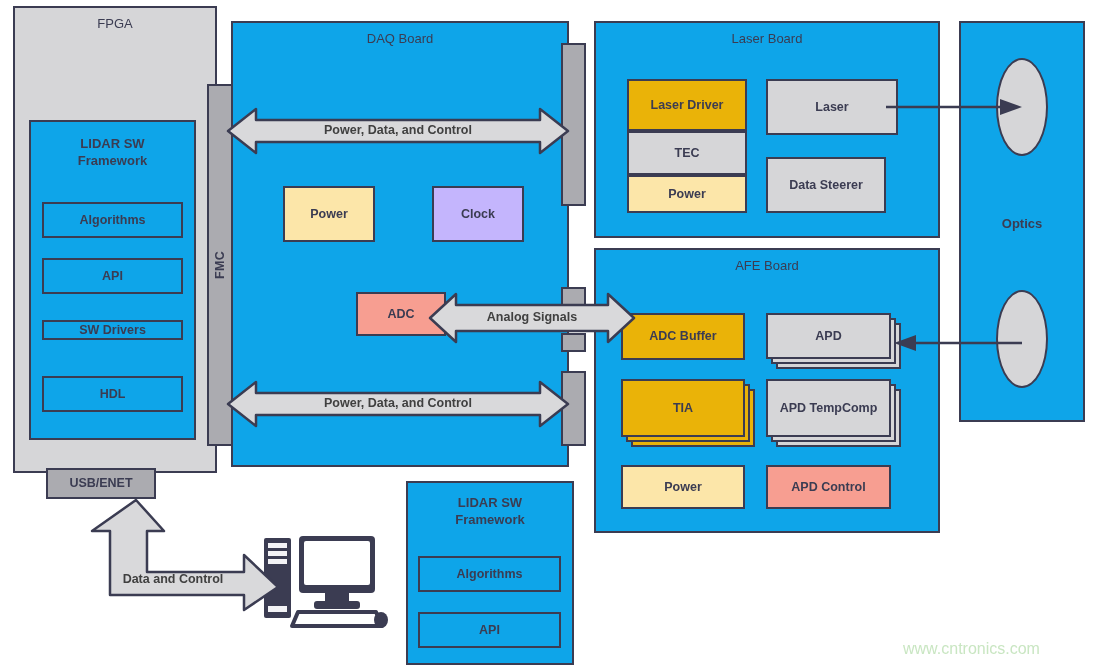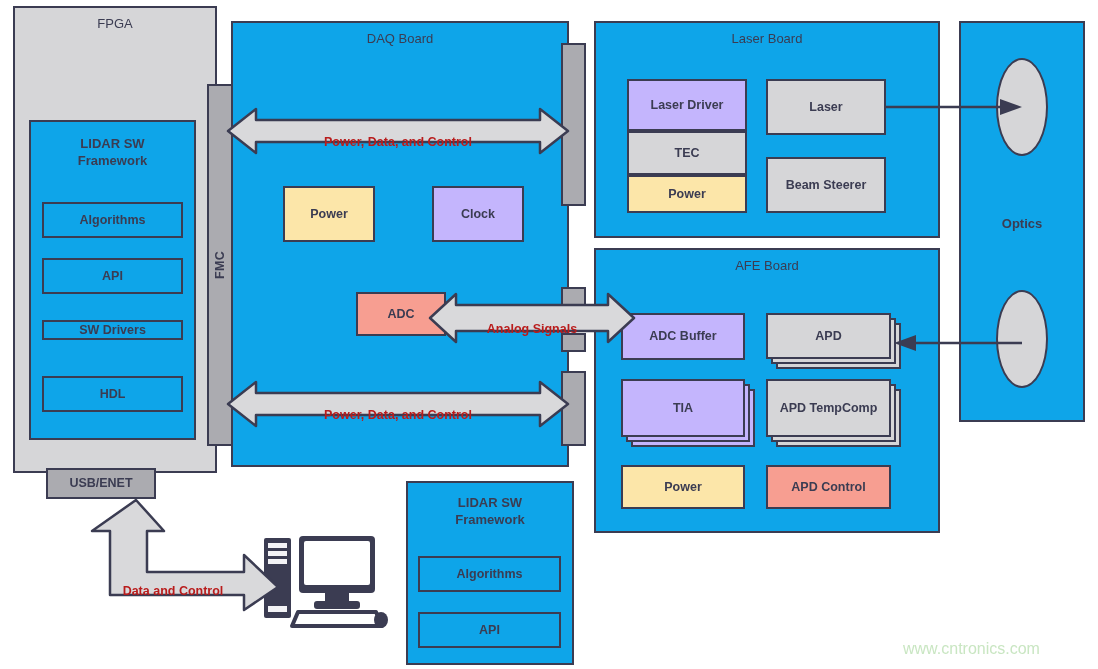--- a/index.html
+++ b/index.html
@@ -40,43 +40,42 @@
     font-size:12.5px;
     font-weight:bold;
     color:#3b3c52;
     line-height:1.2;
     box-sizing:border-box;
   }
   .c-blue{background:#0ea5e9;}
   .c-gray{background:#d6d6d8;}
   .c-conn{background:#ababb0;}
   .c-yellow{background:#fce6a9;}
-  .c-green{background:#c4b5fd;}
+  .c-green{background:#eab308;}
   .c-red{background:#f79e91;}
   .c-steel{background:#c4b5fd;}
 
   .vert-text{
     writing-mode:vertical-rl;
     transform:rotate(180deg);
     font-size:12.5px;
     font-weight:bold;
     color:#3b3c52;
     letter-spacing:.3px;
   }
 
   
   svg.arrowsvg{position:absolute;overflow:visible;}
   .arrow-label{
     position:absolute;
     font-size:12.5px;
     font-weight:bold;
-    color:#b91c1c;
+    color:#404040;
     white-space:nowrap;
     text-align:center;
-    margin-top:12px;
   }
 
   .shadowbox{position:absolute;}
   .shadowbox .sh{
     position:absolute;
     border:2px solid #3b3c52;
     box-sizing:border-box;
   }
   .shadowbox .fg{
     position:absolute;
@@ -166,25 +165,25 @@
   <div class="abs box c-green" style="left:627px;top:79px;width:120px;height:52px;">
     <span>Laser Driver</span>
   </div>
   <div class="abs box c-gray" style="left:627px;top:131px;width:120px;height:44px;">
     <span>TEC</span>
   </div>
   <div class="abs box c-yellow" style="left:627px;top:175px;width:120px;height:38px;">
     <span>Power</span>
   </div>
 
-  <div class="abs box c-gray" style="left:766px;top:79px;width:120px;height:56px;">
+  <div class="abs box c-gray" style="left:766px;top:79px;width:132px;height:56px;">
     <span>Laser</span>
   </div>
   <div class="abs box c-gray" style="left:766px;top:157px;width:120px;height:56px;">
-    <span>Beam Steerer</span>
+    <span>Data Steerer</span>
   </div>
 
   <div class="abs panel c-blue" style="left:594px;top:248px;width:346px;height:285px;">
     <div class="panel-title">AFE Board</div>
   </div>
 
   <div class="abs box c-green" style="left:621px;top:313px;width:124px;height:47px;">
     <span>ADC Buffer</span>
   </div>
 

